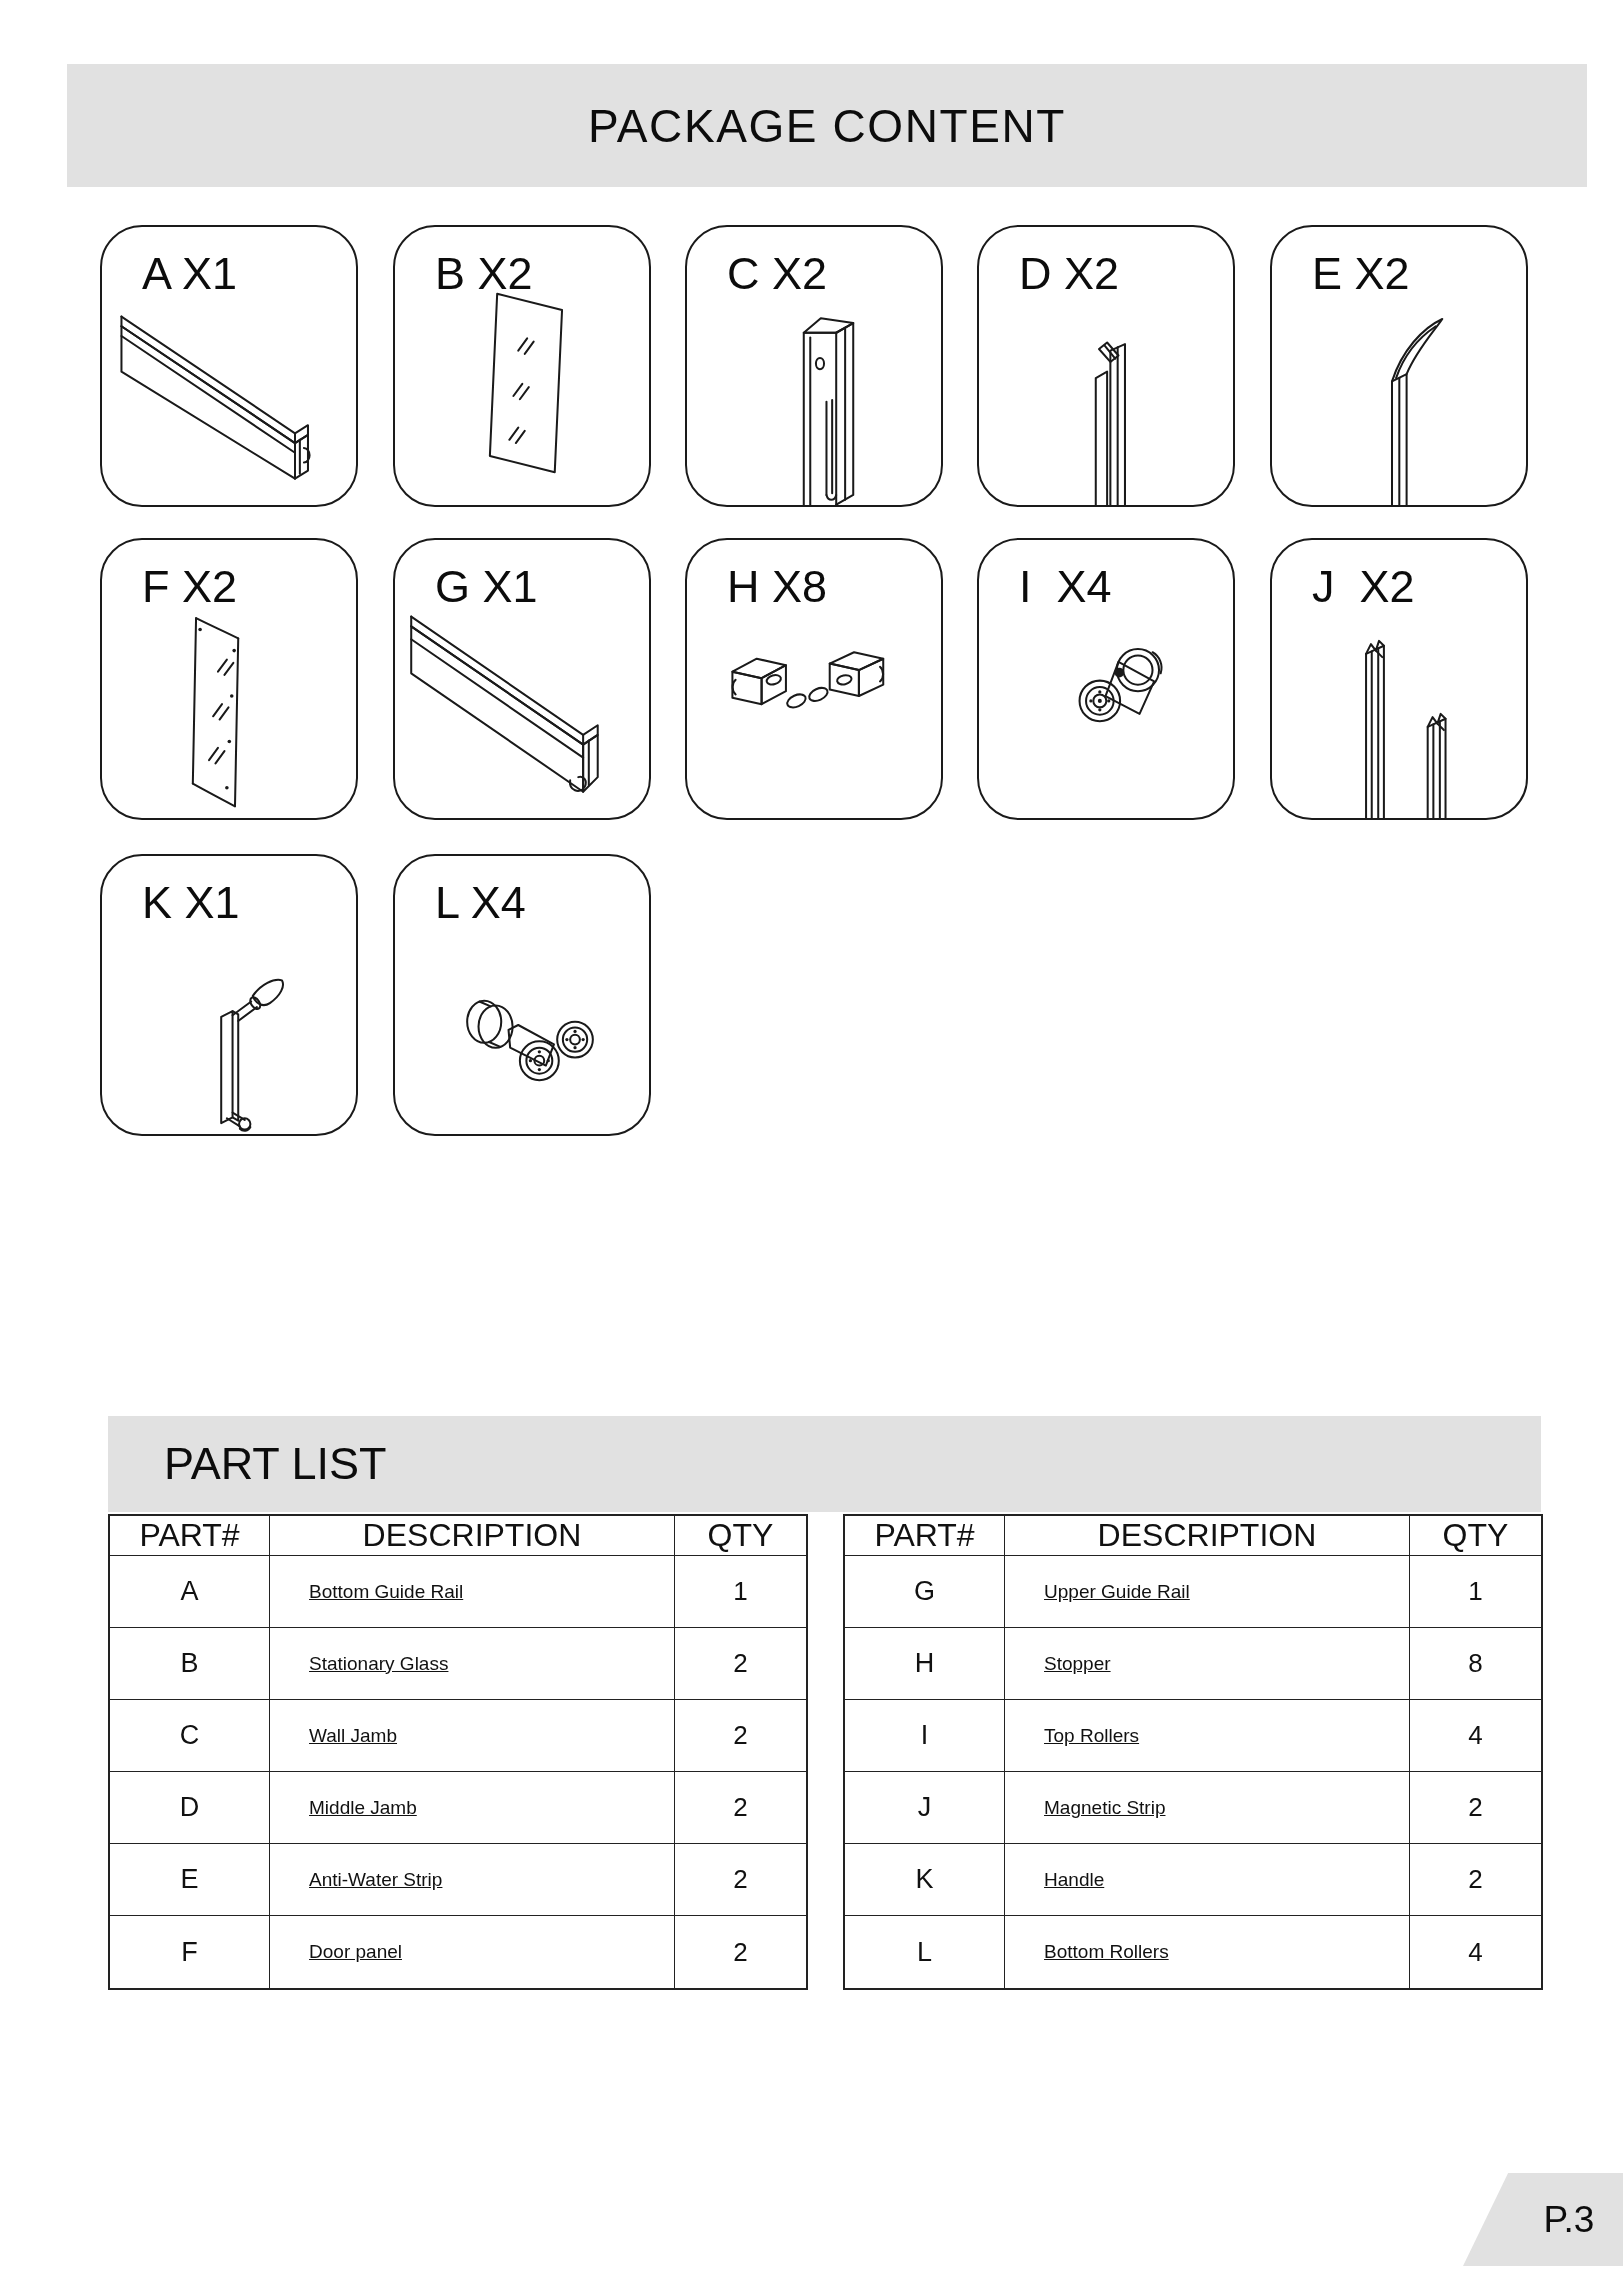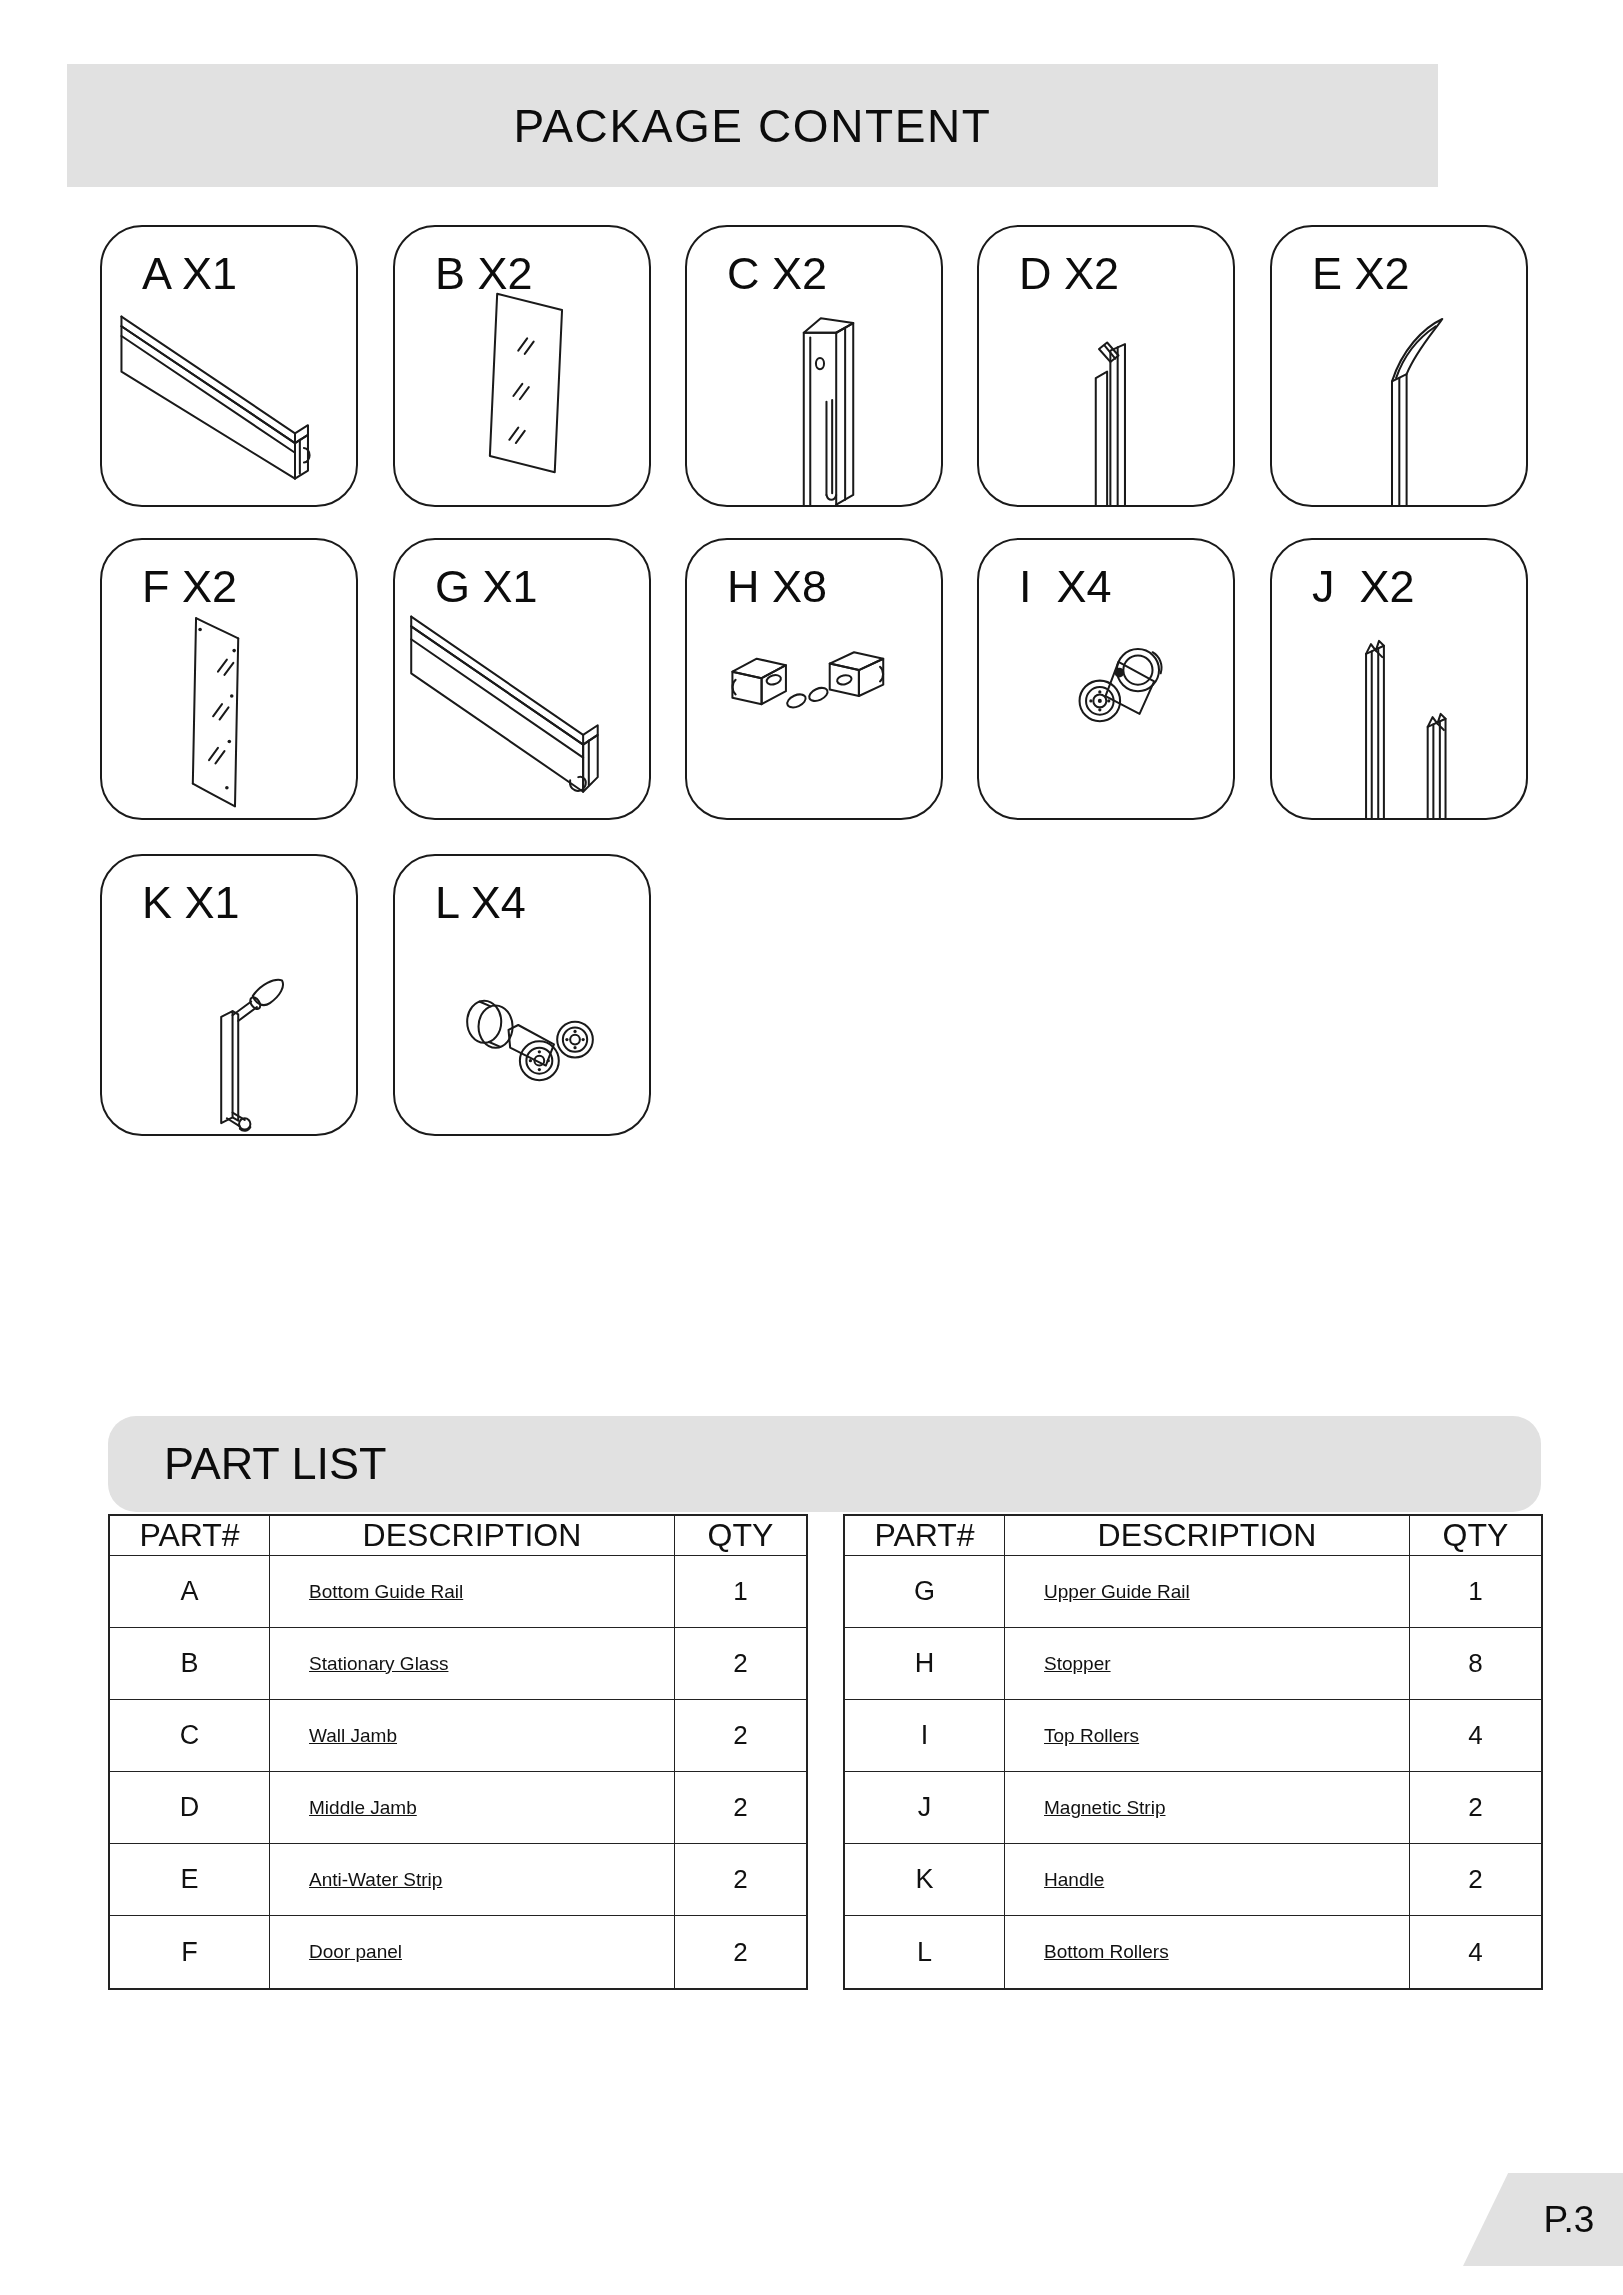--- a/index.html
+++ b/index.html
@@ -2,35 +2,35 @@
 <html style="font-size:13px"><head>
 <meta charset="utf-8">
 <style>
   html,body{margin:0;padding:0;}
   body{
     width:1623px;height:2295px;position:relative;background:#ffffff;
     font-family:"Liberation Sans", sans-serif;color:#111;overflow:hidden;
   }
   .band{position:absolute;background:#e1e1e1;}
   .band-title{
-    position:absolute;left:67px;top:64px;width:1371px;height:123px;
+    position:absolute;left:67px;top:64px;width:1520px;height:123px;
     display:flex;align-items:center;justify-content:center;
     font-size:46px;letter-spacing:1.6px;color:#0c0c0c;
   }
   .cell{
     position:absolute;width:258px;height:282px;background:#fff;
     border:2.4px solid #1a1a1a;border-radius:42px;box-sizing:border-box;overflow:hidden;
   }
   .cell .label{
     position:absolute;left:40px;top:21px;font-size:45px;color:#0c0c0c;white-space:pre;
   }
   .cell svg{position:absolute;left:0;top:0;width:253px;height:278px;}
   .plist-band{
     position:absolute;left:108px;top:1416px;width:1433px;height:96px;background:#e1e1e1;
-    display:flex;align-items:center;border-radius:28px;
+    display:flex;align-items:center;
   }
   .plist-band .plist-title{font-size:45px;padding-left:56px;color:#0c0c0c;}
   table.plist{
     position:absolute;top:1514px;width:700px;height:476px;
     border-collapse:collapse;table-layout:fixed;background:#fff;
     border:2.4px solid #222;
   }
   table.plist.left{left:108px;}
   table.plist.right{left:843px;}
   table.plist th,table.plist td{

